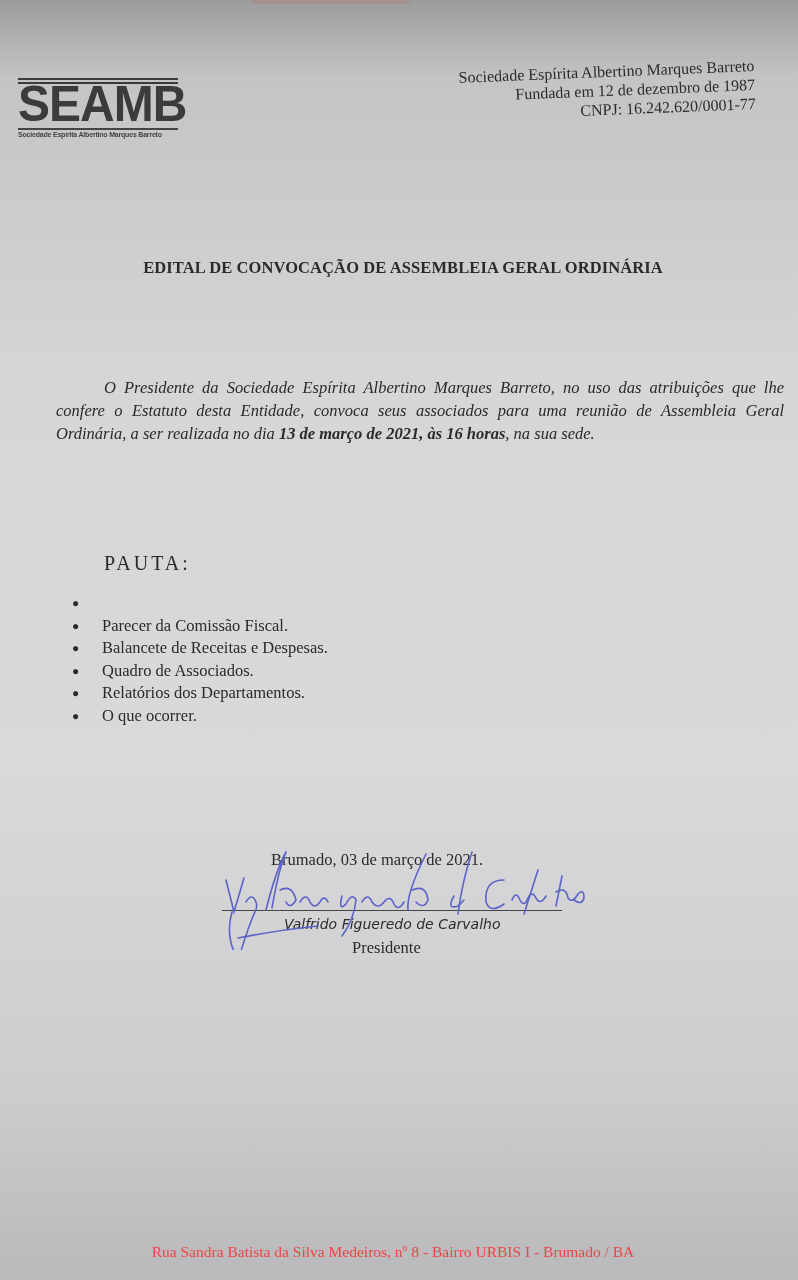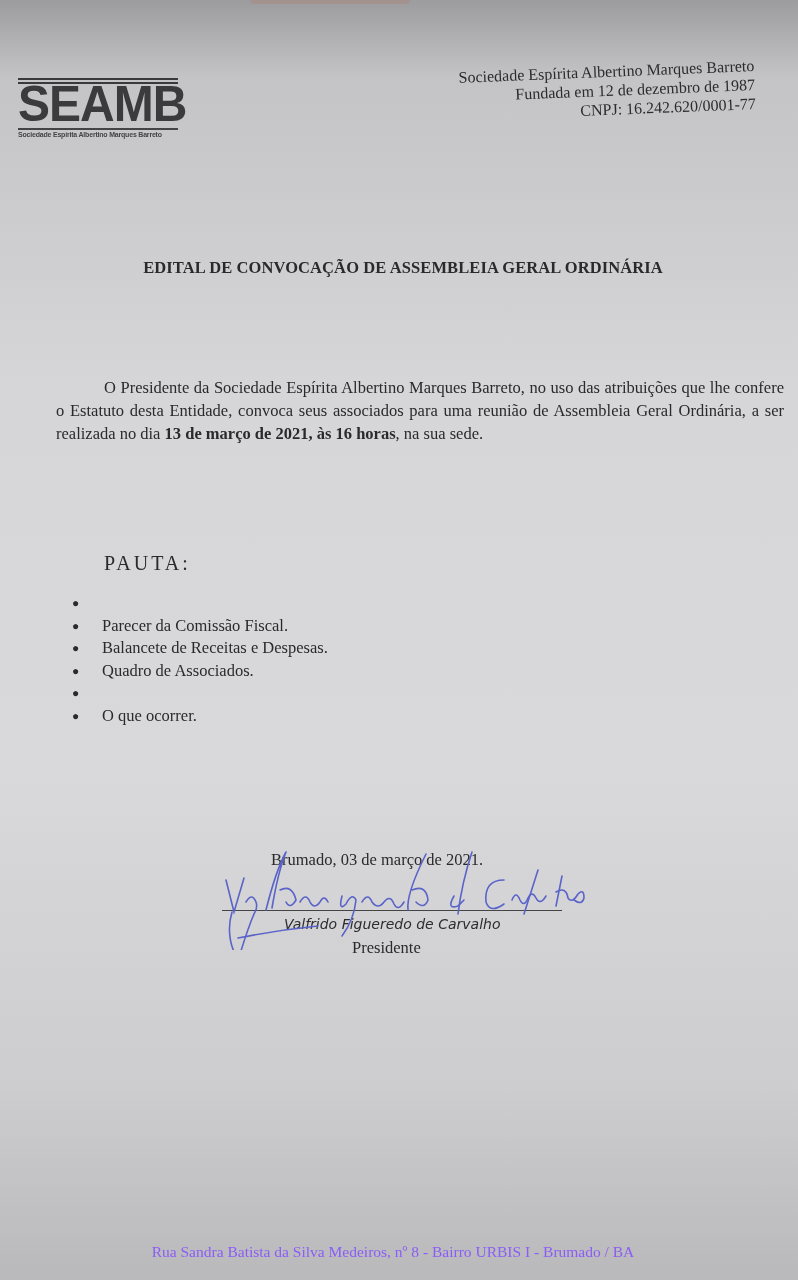--- a/index.html
+++ b/index.html
@@ -11,33 +11,33 @@
   .top-edge { position:absolute; left:250px; top:0; width:160px; height:4px; background:#a88b84; border-radius:0 0 40px 40px; opacity:.6; }
   .logo { position:absolute; left:18px; top:78px; width:160px; }
   .logo-lines { position:absolute; left:0; top:0; width:160px; height:8px; }
   .logo-lines div { height:2px; background:#3a3a3c; margin-bottom:2px; }
   .logo-text { position:absolute; left:0; top:2px; font-family:"Liberation Sans", sans-serif; font-weight:bold; font-size:48px; letter-spacing:-1px; color:#3b3b3e; line-height:48px; transform:scaleY(1.05); }
   .logo-rule { position:absolute; left:0; top:50px; width:160px; height:2px; background:#444; }
   .logo-sub { position:absolute; left:0; top:53px; font-family:"Liberation Sans", sans-serif; font-size:7px; font-weight:bold; color:#444; white-space:nowrap; letter-spacing:-0.2px; }
   .header-right { position:absolute; right:44px; top:56px; text-align:right; font-size:16px; line-height:19px; transform:rotate(-2.3deg); transform-origin:right top; color:#2c2c2e; }
   .title { position:absolute; left:0; width:798px; top:258px; text-align:center; font-weight:bold; font-size:16.5px; letter-spacing:0.1px; color:#2a2a2c; }
   .title span { display:inline-block; margin-left:8px; }
-  .para { position:absolute; left:56px; width:728px; top:376px; font-size:16.5px; line-height:23px; text-align:justify; color:#2a2a2c; }
+  .para { position:absolute; left:56px; width:728px; top:376px; font-size:16.5px; line-height:23px; text-align:justify; color:#2a2a2c;font-style:italic; }
   .para .indent { display:inline-block; width:48px; }
   .pauta { position:absolute; left:104px; top:552px; font-size:20px; letter-spacing:3px; }
   .agenda { position:absolute; left:72px; top:592px; margin:0; padding:0; list-style:none; font-size:16.5px; line-height:22.6px; }
   .agenda li { display:flex; align-items:center; }
   .agenda .bullet { width:30px; font-size:12px; }
   .sign { position:absolute; left:0; width:798px; top:850px; }
   .sign-date { position:absolute; left:271px; top:0; font-size:16.5px; }
   .sign-line { position:absolute; left:222px; top:60px; width:340px; height:1px; background:#444; }
   .sign-name { position:absolute; left:284px; top:66px; font-family:"DejaVu Sans", sans-serif; font-style:italic; font-size:14px; color:#2c2c2e;text-align:center; }
   .sign-role { position:absolute; left:352px; top:88px; font-size:16.5px;text-align:center; }
   .signature { position:absolute; left:222px; top:0; width:380px; height:100px; }
-  .footer { position:absolute; left:0; width:798px; top:1243px; text-align:center; font-size:15.5px; color:#8b5cf6; }
+  .footer { position:absolute; left:0; width:798px; top:1243px; text-align:center; font-size:15.5px; color:#ef4444; }
   .footer span { margin-left:-12px; }
 </style>
 </head>
 <body>
 
 <div class="top-edge"></div>
 
 <div class="logo">
   <div class="logo-lines">
       <div></div>
@@ -71,20 +71,21 @@
   <li>
       <span class="bullet">●</span>
       <span>Balancete de Receitas e Despesas.</span>
     </li>
   <li>
       <span class="bullet">●</span>
       <span>Quadro de Associados.</span>
     </li>
   <li>
       <span class="bullet">●</span>
+      <span>Relatórios dos Departamentos.</span>
     </li>
   <li>
       <span class="bullet">●</span>
       <span>O que ocorrer.</span>
     </li>
 </ul>
 
 <div class="sign">
   <div class="sign-date">Brumado, 03 de março de 2021.</div>
   <div class="sign-line"></div>

